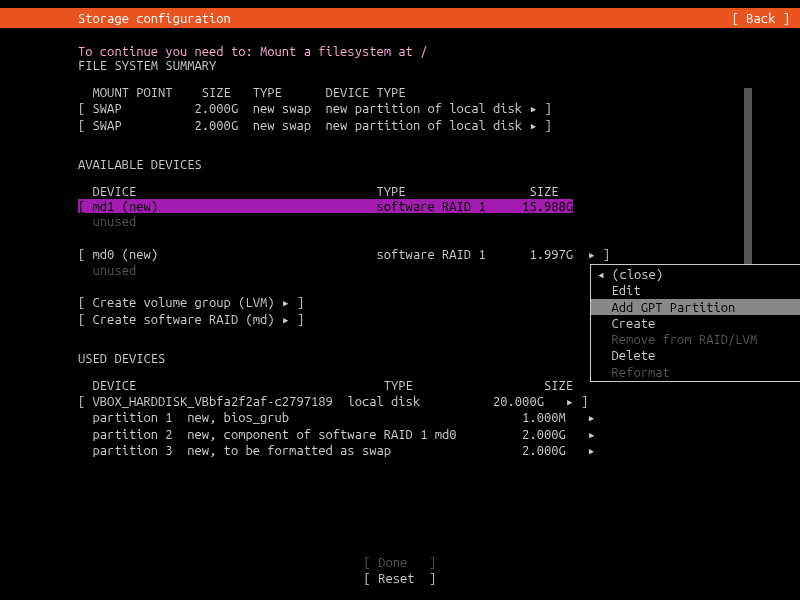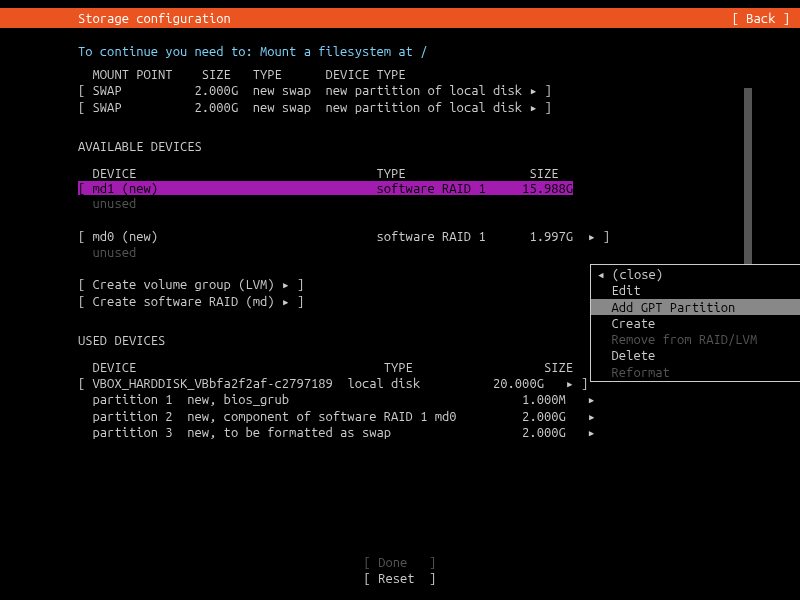--- a/index.html
+++ b/index.html
@@ -20,21 +20,21 @@
       display: flex;
       justify-content: space-between;
       align-items: center;
       padding: 0 10px 0 78px;
       margin-top: 8px;
     }
     .content {
       padding: 16px 78px 0 78px;
       position: relative;
     }
-    .instruction { color: #7dd3fc; margin-bottom: 8px; }
+    .instruction { color: #f9a8d4; margin-bottom: 0; }
     .section-title { color: #ccc; margin-bottom: 12px; }
     .col-header { color: #555; }
     .row { white-space: pre; color: #ccc; line-height: 1.25; }
     .dim { color: #555; }
     .section-gap { height: 24px; }
     .selected-row {
       background: #a21caf;
       color: #000;
       display: inline-block;
       white-space: pre;
@@ -91,20 +91,21 @@
 
 <div class="header-bar">
   <span>Storage configuration</span>
   <span>[ Back ]</span>
 </div>
 
 <div class="content">
 
   <div class="instruction">To continue you need to: Mount a filesystem at /</div>
 
+  <div class="section-title">FILE SYSTEM SUMMARY</div>
 
   <div class="row col-header"><span>  </span><span>MOUNT POINT</span><span>    </span><span>SIZE</span><span>   </span><span>TYPE</span><span>      </span><span>DEVICE TYPE</span></div>
 
   <div class="row"><span>[ SWAP</span><span>          </span><span>2.000G</span><span>  </span><span>new swap</span><span>  </span><span>new partition of local disk ▸ ]</span></div>
 
   <div class="row"><span>[ SWAP</span><span>          </span><span>2.000G</span><span>  </span><span>new swap</span><span>  </span><span>new partition of local disk ▸ ]</span></div>
 
   <div class="section-gap"></div>
 
   <div class="section-title">AVAILABLE DEVICES</div>

